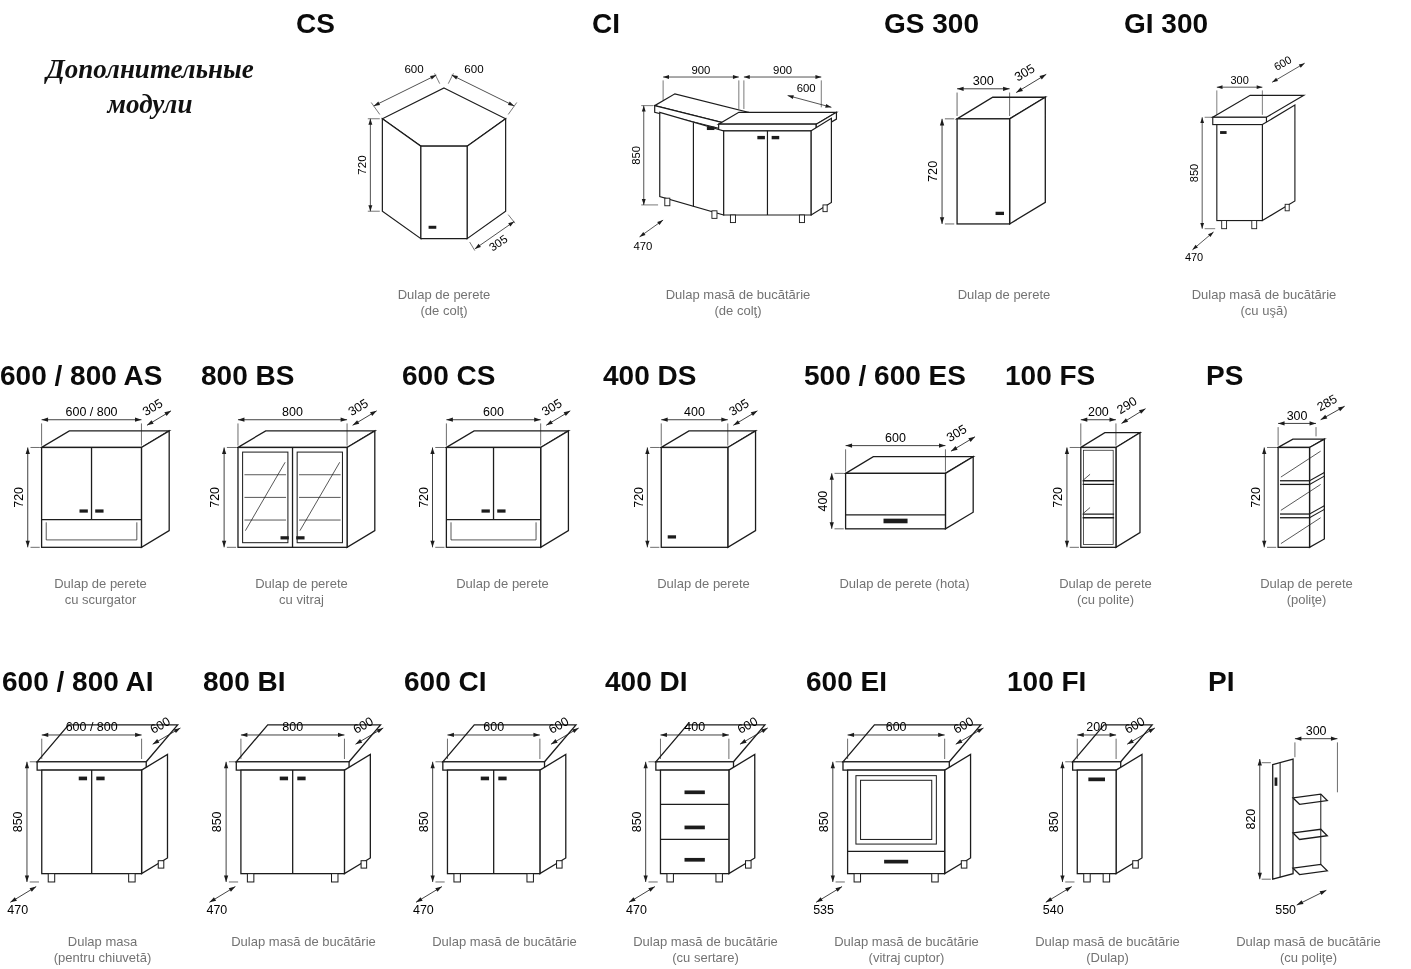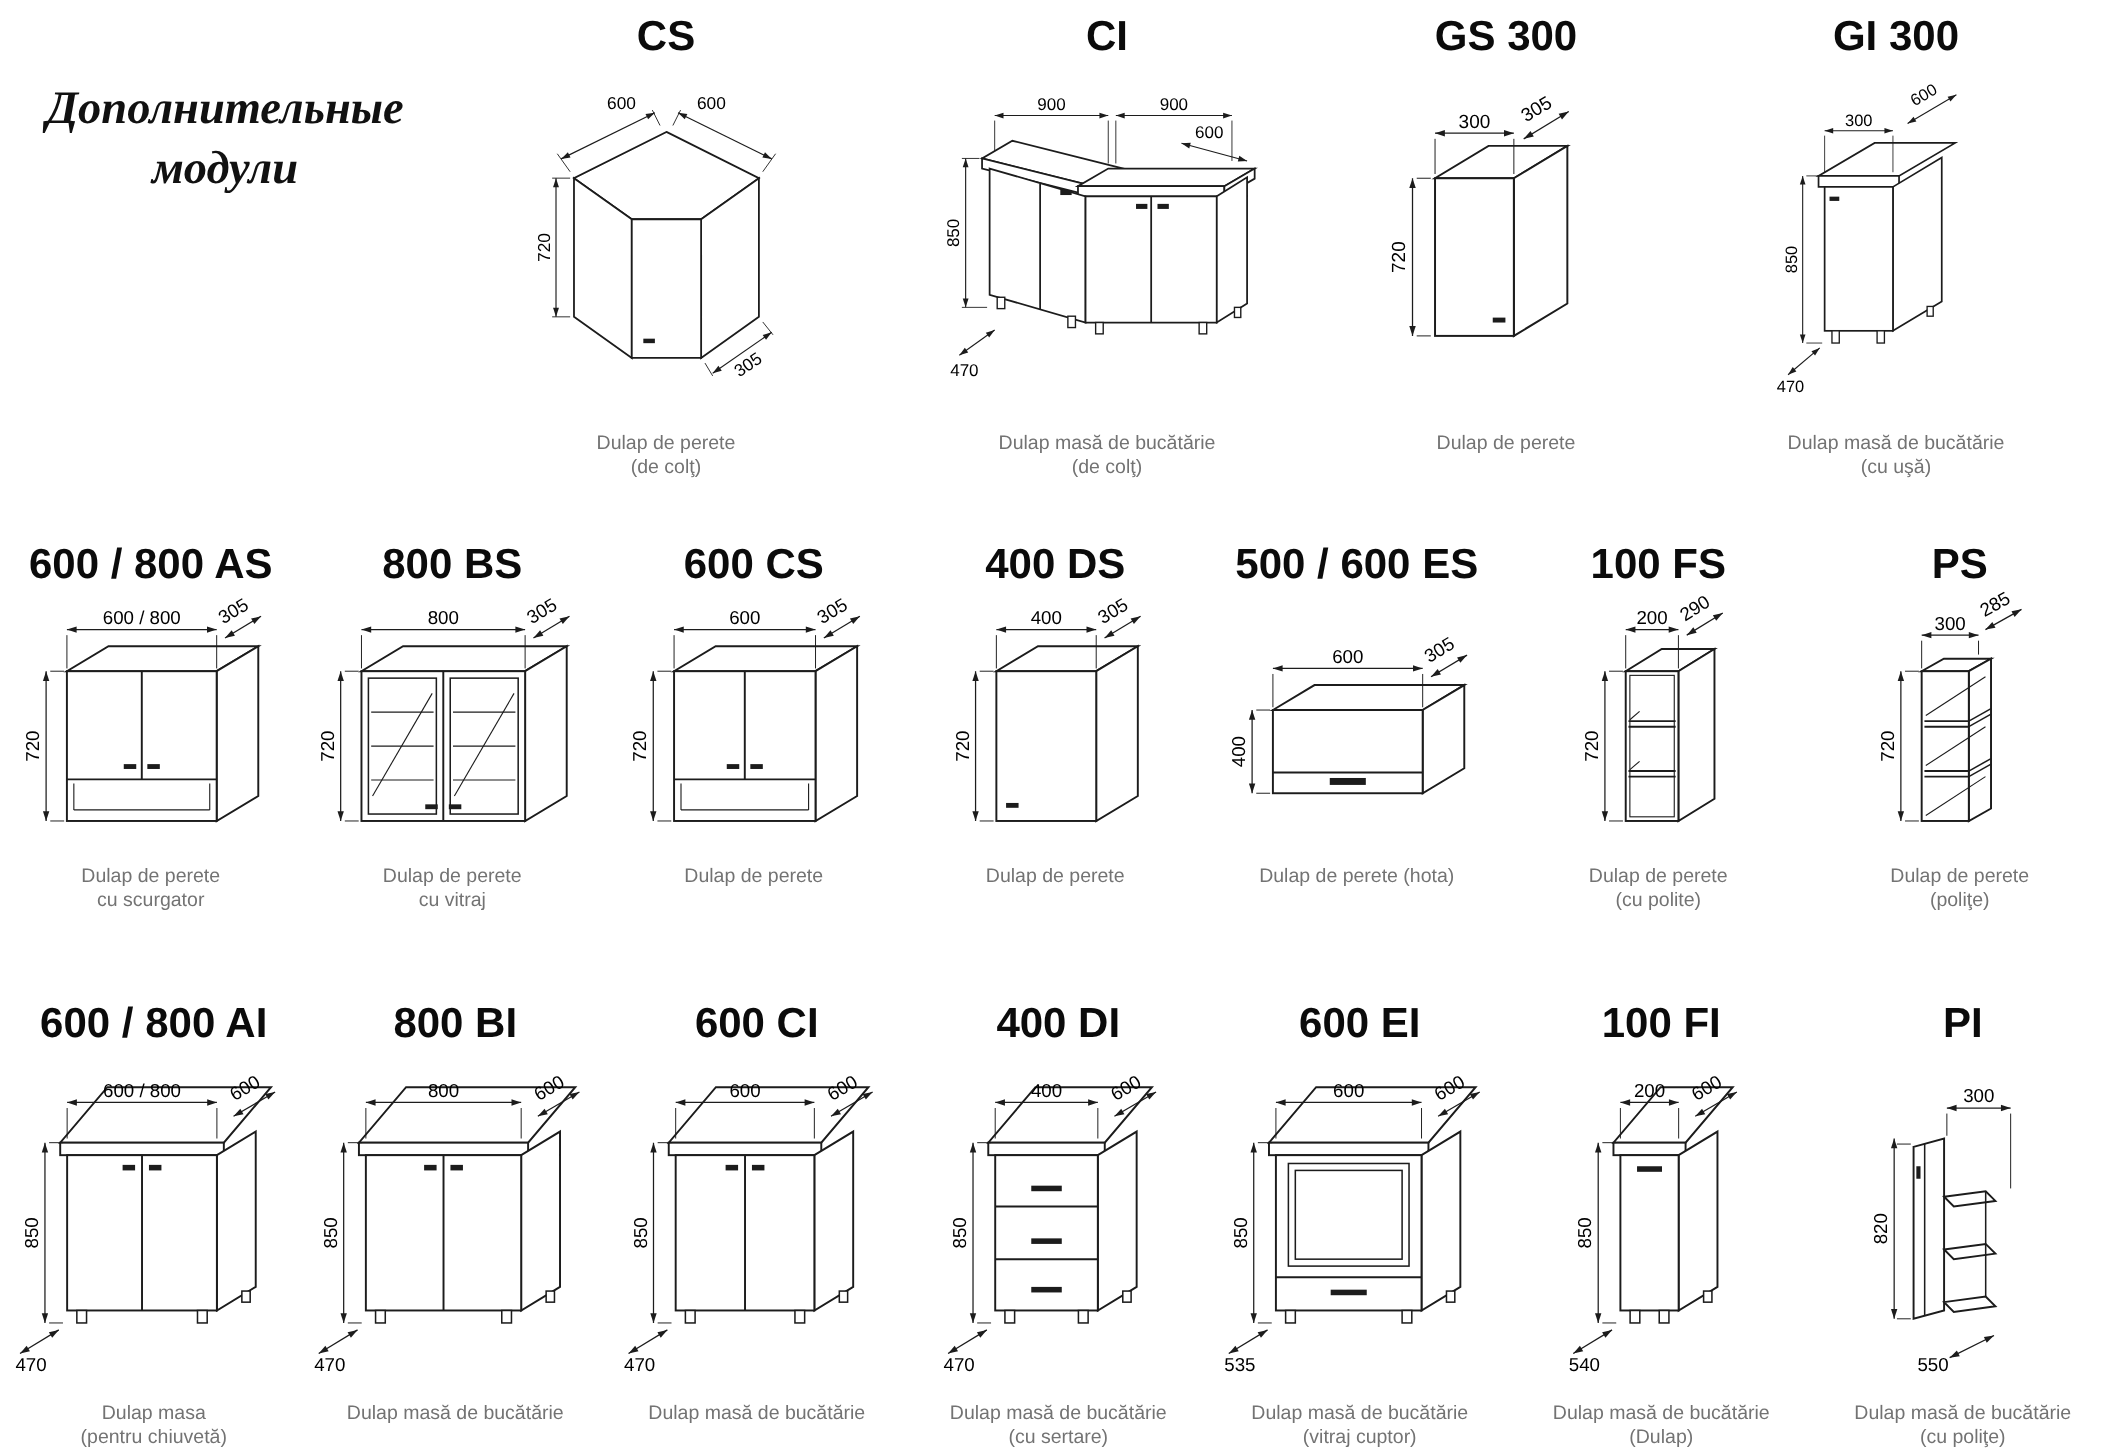--- a/index.html
+++ b/index.html
@@ -4,23 +4,23 @@
 <style>
 *{margin:0;padding:0;box-sizing:border-box}
 html,body{background:#fff}
 body{font-family:"Liberation Sans",sans-serif;color:#111}
 .page{width:1411px;height:969px;background:#fff;overflow:hidden;position:relative;padding-top:4px}
 .row{display:flex;align-items:flex-start}
 .row-top{padding-left:4px;padding-top:4px}
 .row-mid{padding-left:0;margin-top:40px}
 .row-bot{padding-left:2px;margin-top:58px}
 .header-block{width:292px;padding-top:44px;text-align:center}
-.title-ru,.title-ro{font-family:"Liberation Serif",serif;font-style:italic;font-weight:bold;font-size:31px;line-height:1.3}
+.title-ru,.title-ro{font-family:"Liberation Serif",serif;font-style:italic;font-weight:bold;font-size:27px;line-height:1.3}
 .title-ro{font-size:26px;margin-top:40px}
-figure.cell{display:flex;flex-direction:column;align-items:center}
+figure.cell{display:flex;flex-direction:column;}
 .row-top figure:nth-of-type(1){width:296px}
 .row-top figure:nth-of-type(2){width:292px}
 .row-top figure:nth-of-type(3){width:240px}
 .row-top figure:nth-of-type(4){width:280px}
 .row-mid figure.cell,.row-bot figure.cell{width:201px}
 .code{font-size:28px;font-weight:bold;white-space:nowrap;color:#0b0b0b}
 .cap{font-size:13px;text-align:center;line-height:1.25;margin-top:3px;color:#737373}
 svg.draw{display:block}
 .row-top svg.draw{height:244px}
 .row-mid svg.draw{width:196px}

